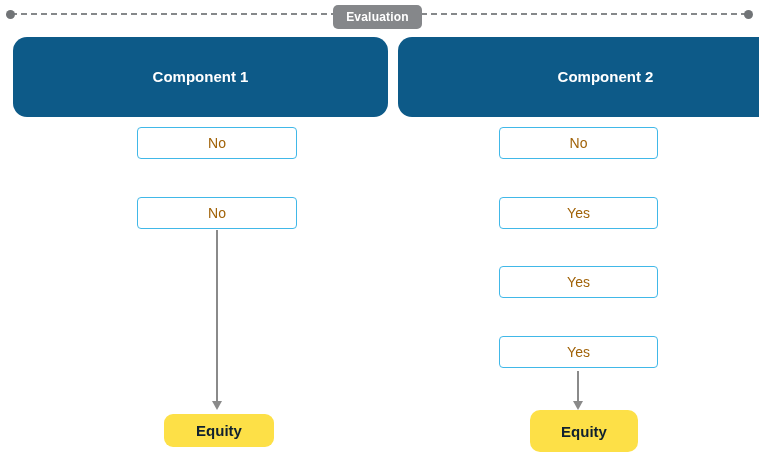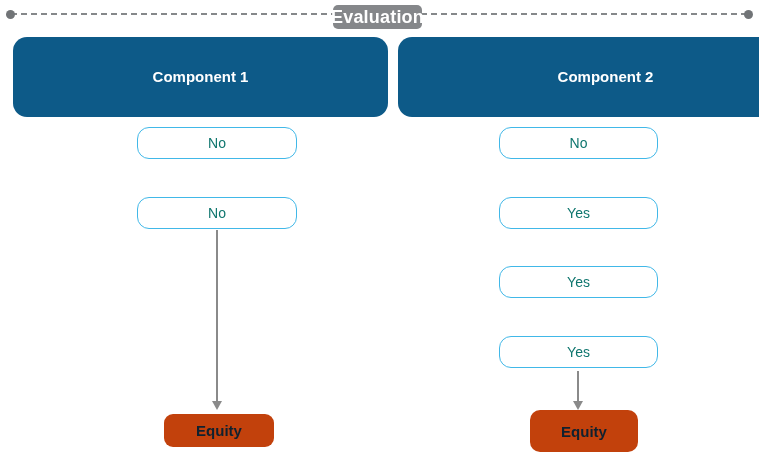--- a/index.html
+++ b/index.html
@@ -15,60 +15,60 @@
   }
   .end-dot {
     position:absolute; top:10px; width:9px; height:9px; border-radius:50%;
     background:#717477;
   }
   .end-dot.left { left:6px; }
   .end-dot.right { right:6px; }
   .eval-badge {
     position:absolute; left:333px; top:5px; width:89px; height:24px;
     background:#85878a; border-radius:5px; color:#ffffff; font-weight:bold;
-    font-size:18px; display:flex; align-items:center; justify-content:center;
+    font-size:12px; display:flex; align-items:center; justify-content:center;
     z-index:2; letter-spacing:0.2px;
   }
 
   
   .header {
     position:absolute; top:37px; height:80px; background:#0d5a88; color:#ffffff;
     border-radius:14px; display:flex; flex-direction:column; justify-content:center;
     align-items:center; text-align:center; box-sizing:border-box; padding:4px 28px;
   }
   .header.c1 { left:13px;  width:375px; }
   .header.c2 { left:398px; width:415px;justify-content:center; }
   .header .title { font-weight:bold; font-size:15px; margin-bottom:2px; }
   .header .subtitle { font-size:14.5px; line-height:1.28; }
 
   
   .step-box {
-    position:absolute; height:32px; border:1.6px solid #41b8e8; border-radius:12px;
+    position:absolute; height:32px; border:1.6px solid #41b8e8; border-radius:4px;
     background:#ffffff; display:flex; align-items:center; justify-content:center;
-    font-size:14px; color:#0f766e; box-sizing:border-box;
+    font-size:14px; color:#a16207; box-sizing:border-box;
   }
   .col1 .step-box { left:137px; width:160px; }
   .col2 .step-box { left:499px; width:159px; }
   .r1 { top:127px; } .r2 { top:197px; } .r3 { top:266px; } .r4 { top:336px; }
 
   
   .arrow-line { position:absolute; width:2px; background:#8a8a8a; }
   .arrow-head {
     position:absolute; width:0; height:0;
     border-left:5.5px solid transparent; border-right:5.5px solid transparent;
     border-top:9.5px solid #8a8a8a;
   }
   .arrow-line.a1 { left:216px; top:230px; height:172px; }
   .arrow-head.a1 { left:212px; top:401px; }
   .arrow-line.a2 { left:577px; top:371px; height:31px; }
   .arrow-head.a2 { left:573px; top:401px; }
 
   
   .equity {
-    position:absolute; background:#c2410c; border-radius:9px; display:flex;
+    position:absolute; background:#fde047; border-radius:9px; display:flex;
     align-items:center; justify-content:center; font-weight:bold; font-size:15px;
     color:#10212f;
   }
   .equity.e1 { left:164px; top:414px; width:110px; height:33px; }
   .equity.e2 { left:530px; top:410px; width:108px; height:42px; border-radius:10px; }
 </style>
 </head>
 <body>
 
 <div class="canvas">

